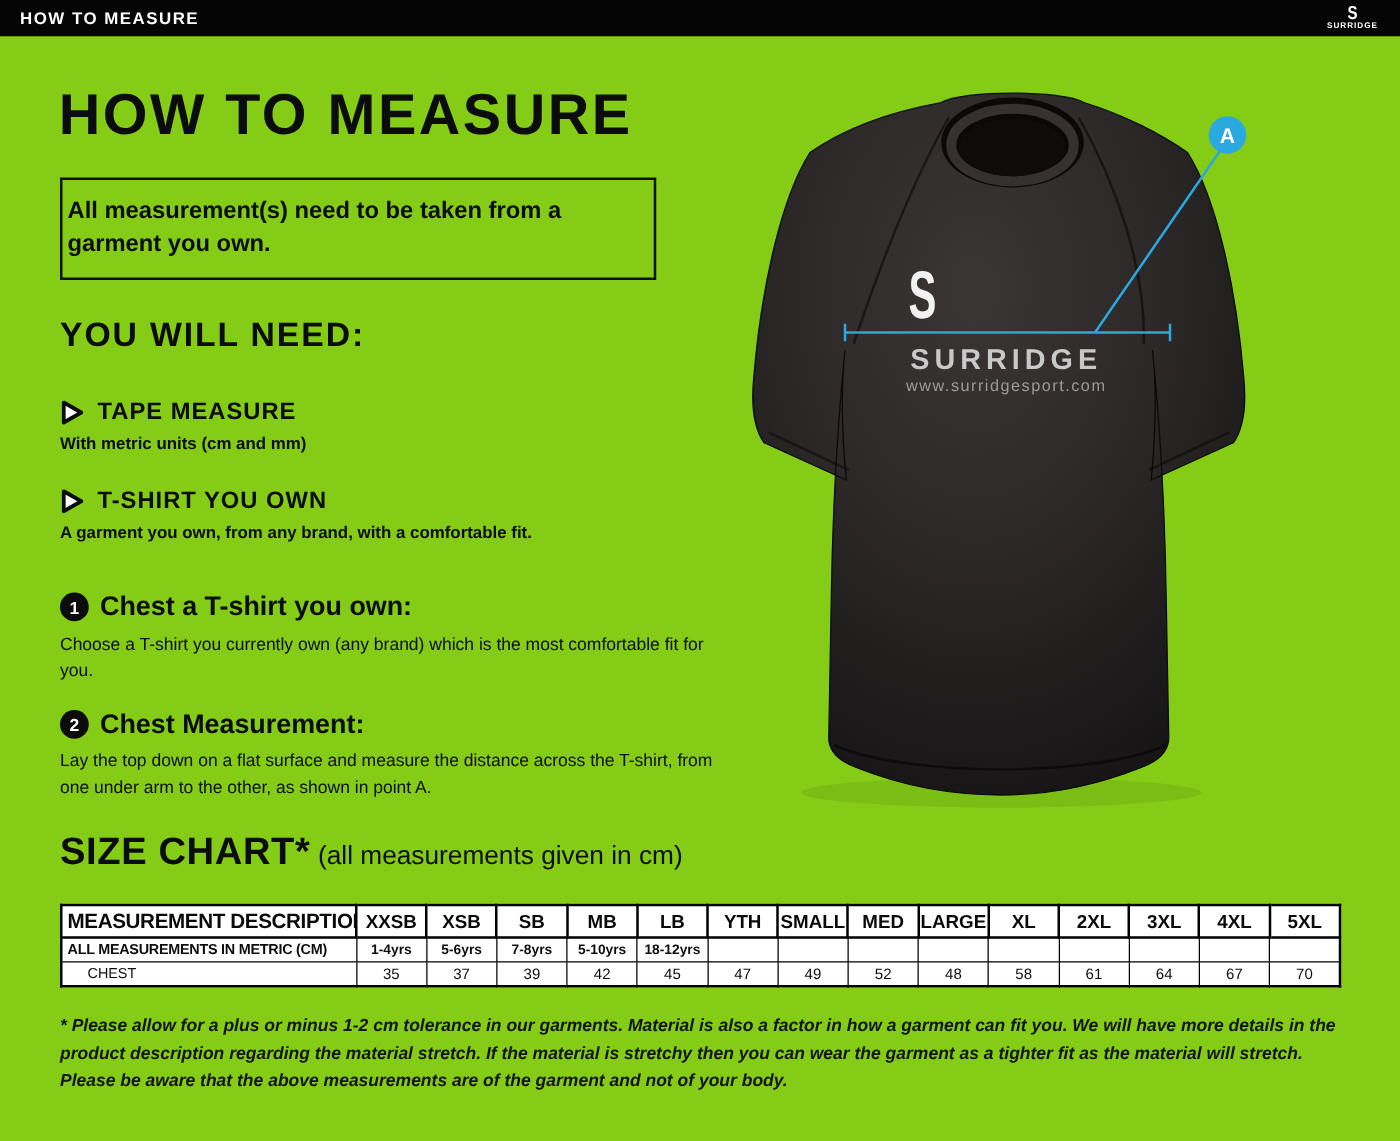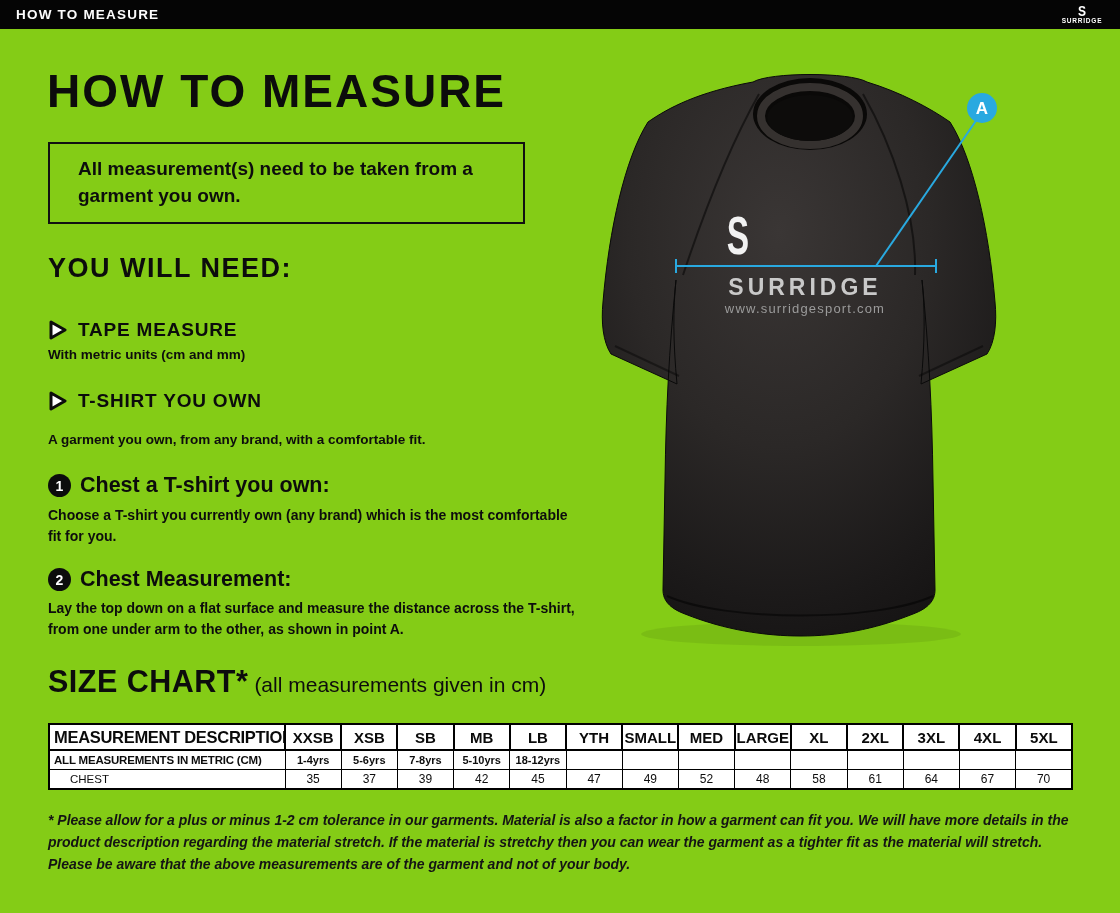--- a/index.html
+++ b/index.html
@@ -31,54 +31,54 @@
     font-size: 6.5px; font-weight: bold; letter-spacing: 0.8px; color: #fff; line-height: 8px;
   }
 
   
   .h1 {
     position: absolute; left: 47px; top: 64px;
     font-size: 46px; font-weight: 800; letter-spacing: 2px; color: #0c0c0c;
   }
   .notice-box {
     position: absolute; left: 48px; top: 142px; width: 477px;
-    border: 2px solid #111; padding: 12px 28px;
+    border: 2px solid #111; padding: 12px 4px;
     font-size: 19px; font-weight: bold; line-height: 1.42; color: #0d0d0d;
   }
   .ywn-heading {
     position: absolute; left: 48px; top: 253px;
     font-size: 27px; font-weight: 800; letter-spacing: 1.5px; color: #0c0c0c;
   }
   .need-item-title {
     position: absolute; left: 48px; display: flex; align-items: center;
     font-size: 19px; font-weight: 800; letter-spacing: 0.8px; color: #0c0c0c;
   }
   .need-item-title .tri-icon { margin-right: 10px; display: inline-flex; }
   .need-item-desc {
     position: absolute; left: 48px;
     font-size: 13.5px; font-weight: bold; color: #0d0d0d;
   }
   .tape-title { top: 319px; }
   .tape-desc  { top: 347px; }
   .tshirt-title { top: 390px; }
-  .tshirt-desc  { top: 432px; text-align: center; }
+  .tshirt-desc  { top: 418px; text-align: center; }
 
   .step-title {
     position: absolute; left: 48px; display: flex; align-items: center;
     font-size: 21.5px; font-weight: 800; color: #0c0c0c;
   }
   .step-badge {
     width: 23px; height: 23px; border-radius: 50%; background: #0c0c0c;
     color: #fff; font-size: 14px; font-weight: bold;
     display: inline-flex; align-items: center; justify-content: center;
     margin-right: 9px; flex: 0 0 auto;
   }
   .step-desc {
     position: absolute; left: 48px;
-    font-size: 14px; font-weight: bold; line-height: 1.5; color: #0d0d0d;
+    font-size: 14px; font-weight: normal; line-height: 1.5; color: #0d0d0d;
   }
   .step1-title { top: 473px; }
   .step1-desc  { top: 505px; width: 520px; }
   .step2-title { top: 567px; }
   .step2-desc  { top: 598px; width: 530px; }
 
   
   .sc-heading-row {
     position: absolute; left: 48px; top: 664px;
     display: flex; align-items: baseline;

